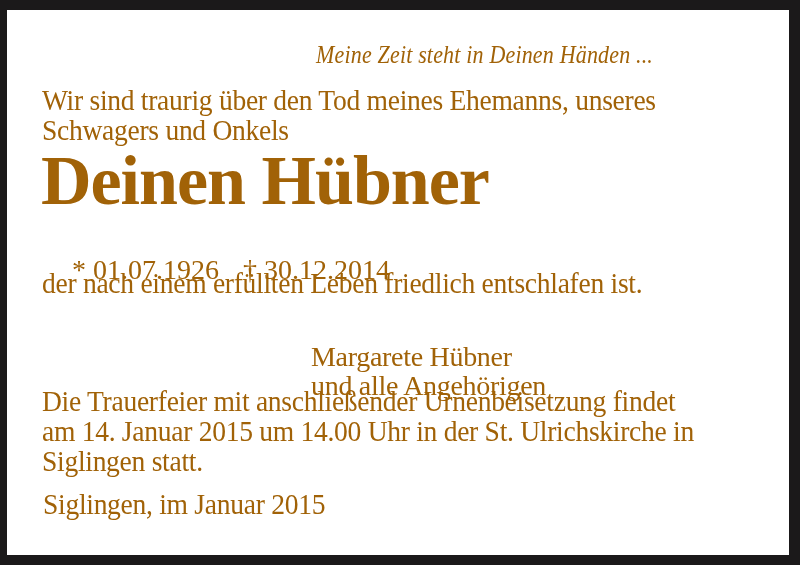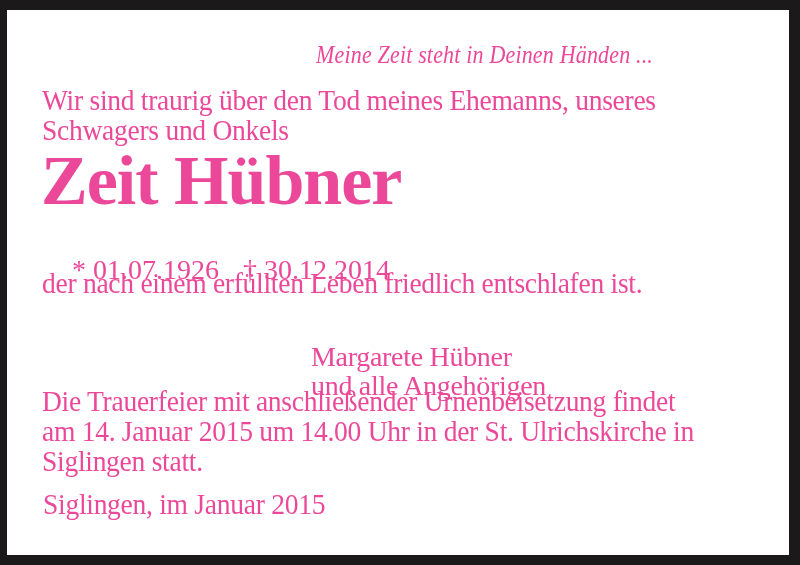--- a/index.html
+++ b/index.html
@@ -7,21 +7,21 @@
     padding: 0;
     background: #ffffff;
   }
   .page {
     position: relative;
     width: 800px;
     height: 565px;
     background: #ffffff;
     overflow: hidden;
     font-family: "Liberation Serif", "DejaVu Serif", serif;
-    color: #ec4899;
+    color: #a16207;
   }
   .frame {
     position: absolute;
     inset: 0;
     border-top: 10px solid #1b191a;
     border-right: 11px solid #1b191a;
     border-bottom: 10px solid #1b191a;
     border-left: 7px solid #1b191a;
     box-sizing: border-box;
     pointer-events: none;
@@ -110,21 +110,21 @@
 <body>
 
 <div class="page">
   <div class="frame"></div>
 
   <div class="txt quote">Meine Zeit steht in Deinen Händen ...</div>
 
   <div class="txt intro">Wir sind traurig über den Tod meines Ehemanns, unseres
 Schwagers und Onkels</div>
 
-  <h1 class="txt name">Zeit Hübner</h1>
+  <h1 class="txt name">Deinen Hübner</h1>
 
   <div class="txt dates">
     <span class="birth">* 01.07.1926</span><span class="death">† 30.12.2014</span>
   </div>
 
   <div class="txt passing">der nach einem erfüllten Leben friedlich entschlafen ist.</div>
 
   <div class="txt mourners">Margarete Hübner
 und alle Angehörigen</div>
 

